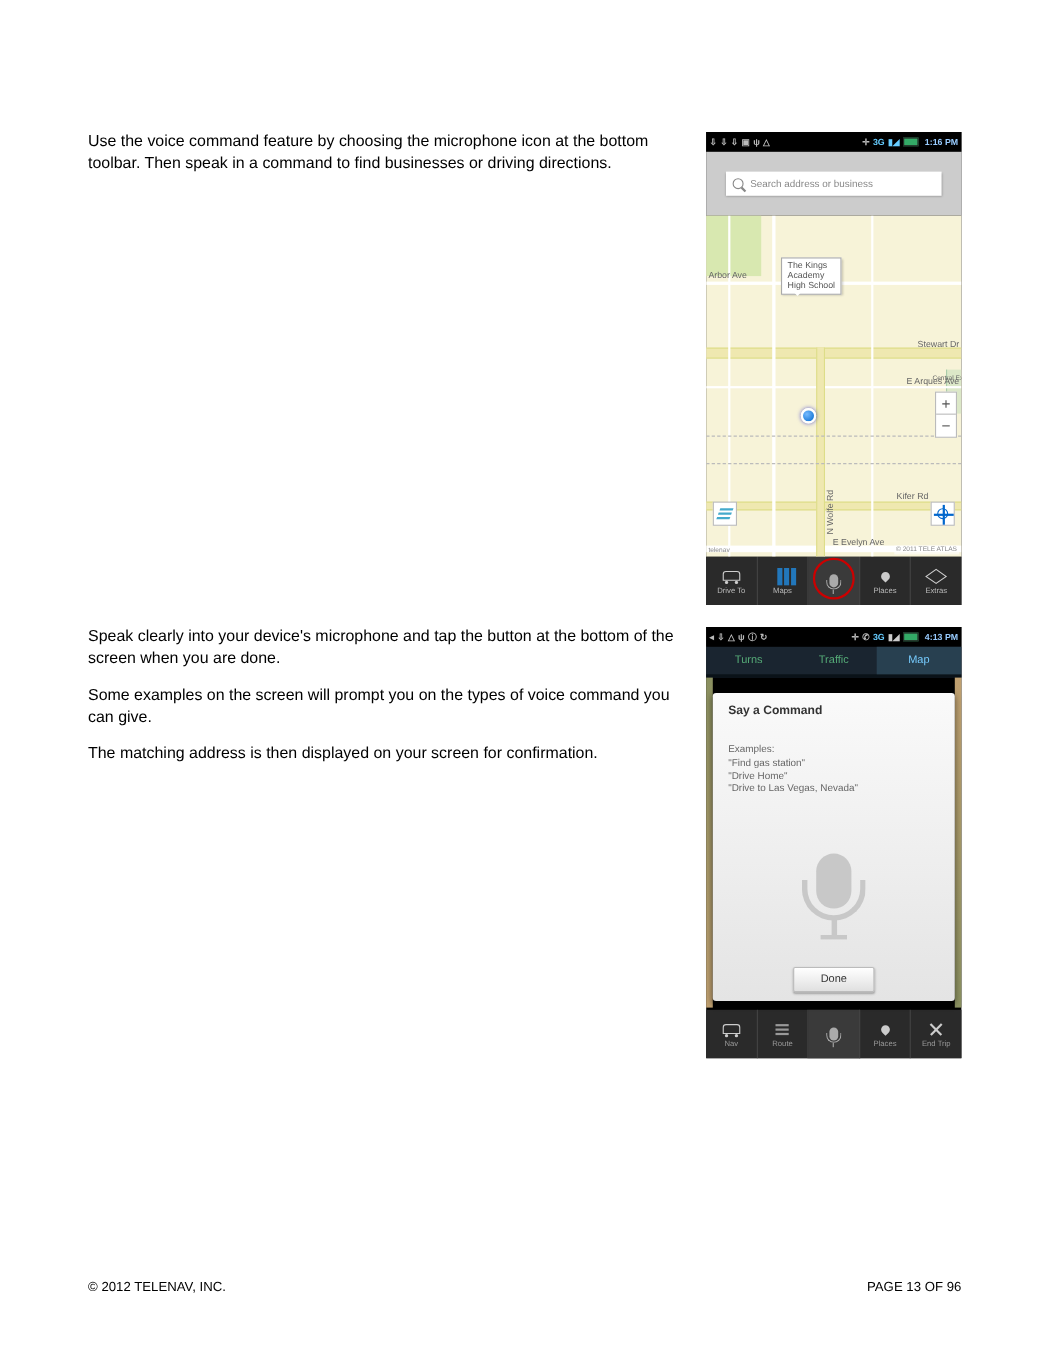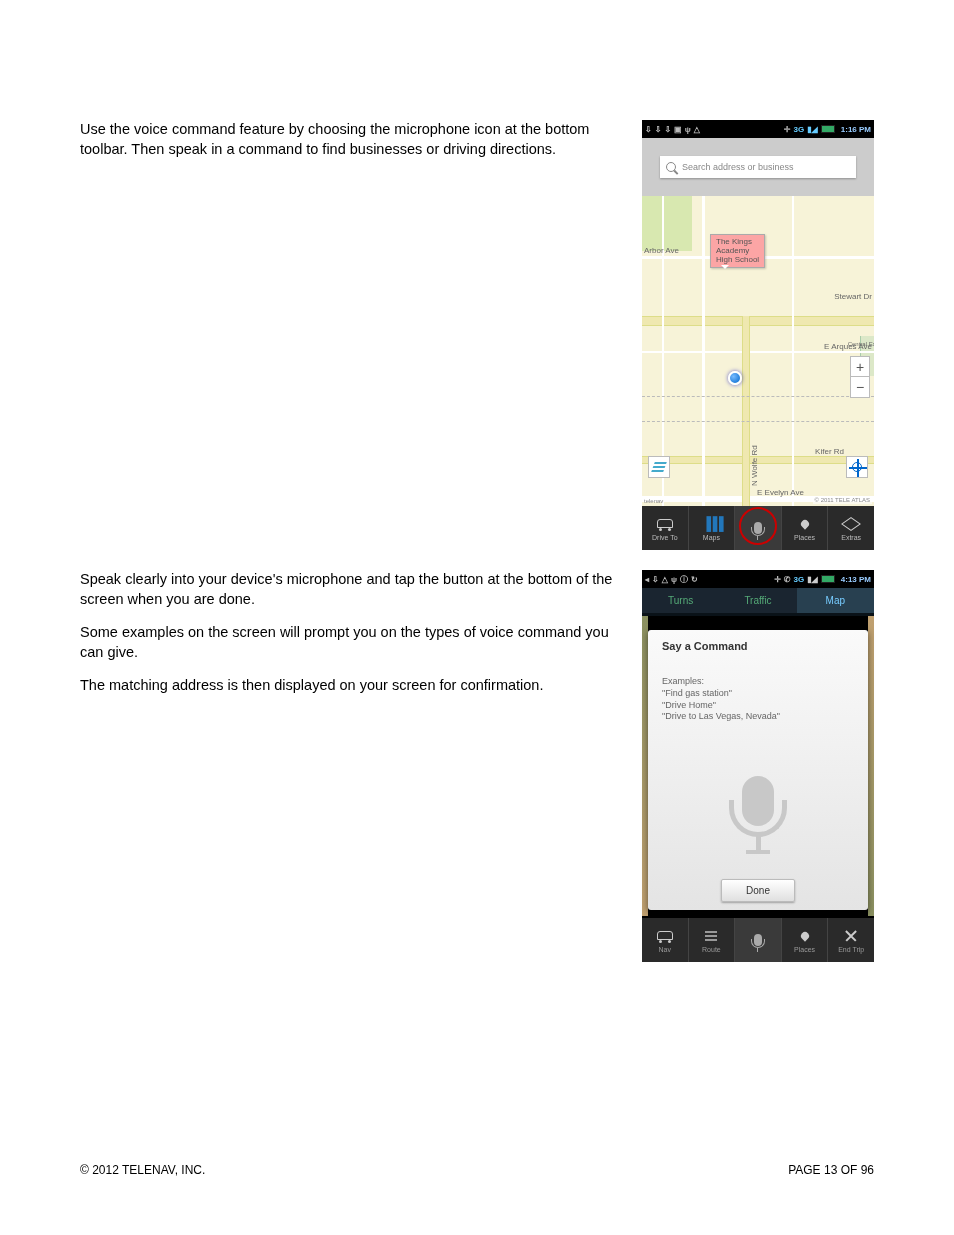--- a/index.html
+++ b/index.html
@@ -64,21 +64,21 @@
   
   .map {
     position:relative; height:310px;
     background:#f7f3d8;
     overflow:hidden;
   }
   .road { position:absolute; background:#fff; }
   .road-label { position:absolute; font-size:8px; color:#666; }
   .poi-callout {
     position:absolute; top:38px; left:68px;
-    background:#fca5a5; border:1px solid #aaa; padding:3px 5px;
+    background:#ffffff; border:1px solid #aaa; padding:3px 5px;
     font-size:8px; color:#555; line-height:1.1; box-shadow:1px 1px 2px rgba(0,0,0,.2);
   }
   .poi-callout::after{
     content:""; position:absolute; bottom:-6px; left:10px;
     border:4px solid transparent; border-top-color:#fff;
   }
   .blue-dot{
     position:absolute; width:14px;height:14px;border-radius:50%;
     background:radial-gradient(circle at 35% 35%,#7bf,#06c);
     border:2px solid #fff; box-shadow:0 0 4px rgba(0,0,200,.6);
@@ -255,21 +255,21 @@
           <div class="road r-h3"></div>
           <div class="road r-h4"></div>
           <div class="road r-h5"></div>
           <div class="road r-v1"></div>
           <div class="road r-v2"></div>
           <div class="road r-v3"></div>
           <div class="road r-v4"></div>
           <div class="dash"></div>
           <div class="dash2"></div>
           <span class="road-label" style="top:50px;left:2px;">Arbor Ave</span>
-          <span class="road-label" style="top:96px;right:2px;">Stewart Dr</span>
+          <span class="road-label" style="top:112px;right:2px;">Stewart Dr</span>
           <span class="road-label" style="top:146px;right:2px;">E Arques Ave</span>
           <span class="road-label" style="top:251px;right:30px;">Kifer Rd</span>
           <span class="road-label v-label" style="top:290px;left:108px;">N Wolfe Rd</span>
           <span class="road-label" style="top:145px;right:-8px;font-size:6px;">Central Expy</span>
           <span class="road-label" style="top:292px;left:115px;">E Evelyn Ave</span>
           <div class="poi-callout">
             <div>The Kings</div>
             <div>Academy</div>
             <div>High School</div>
           </div>

